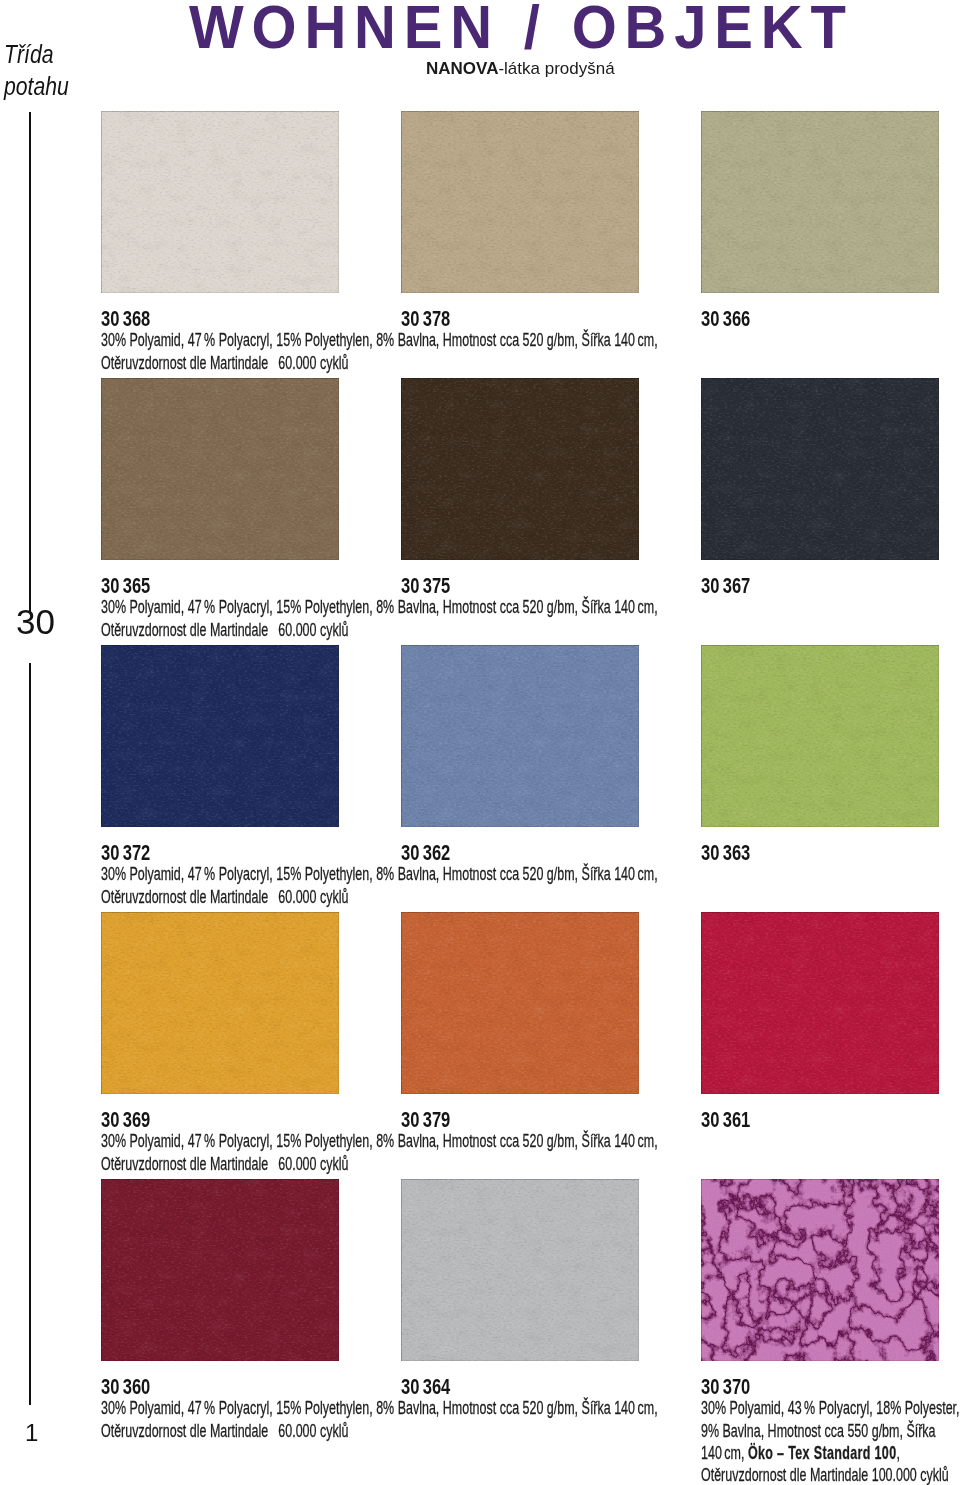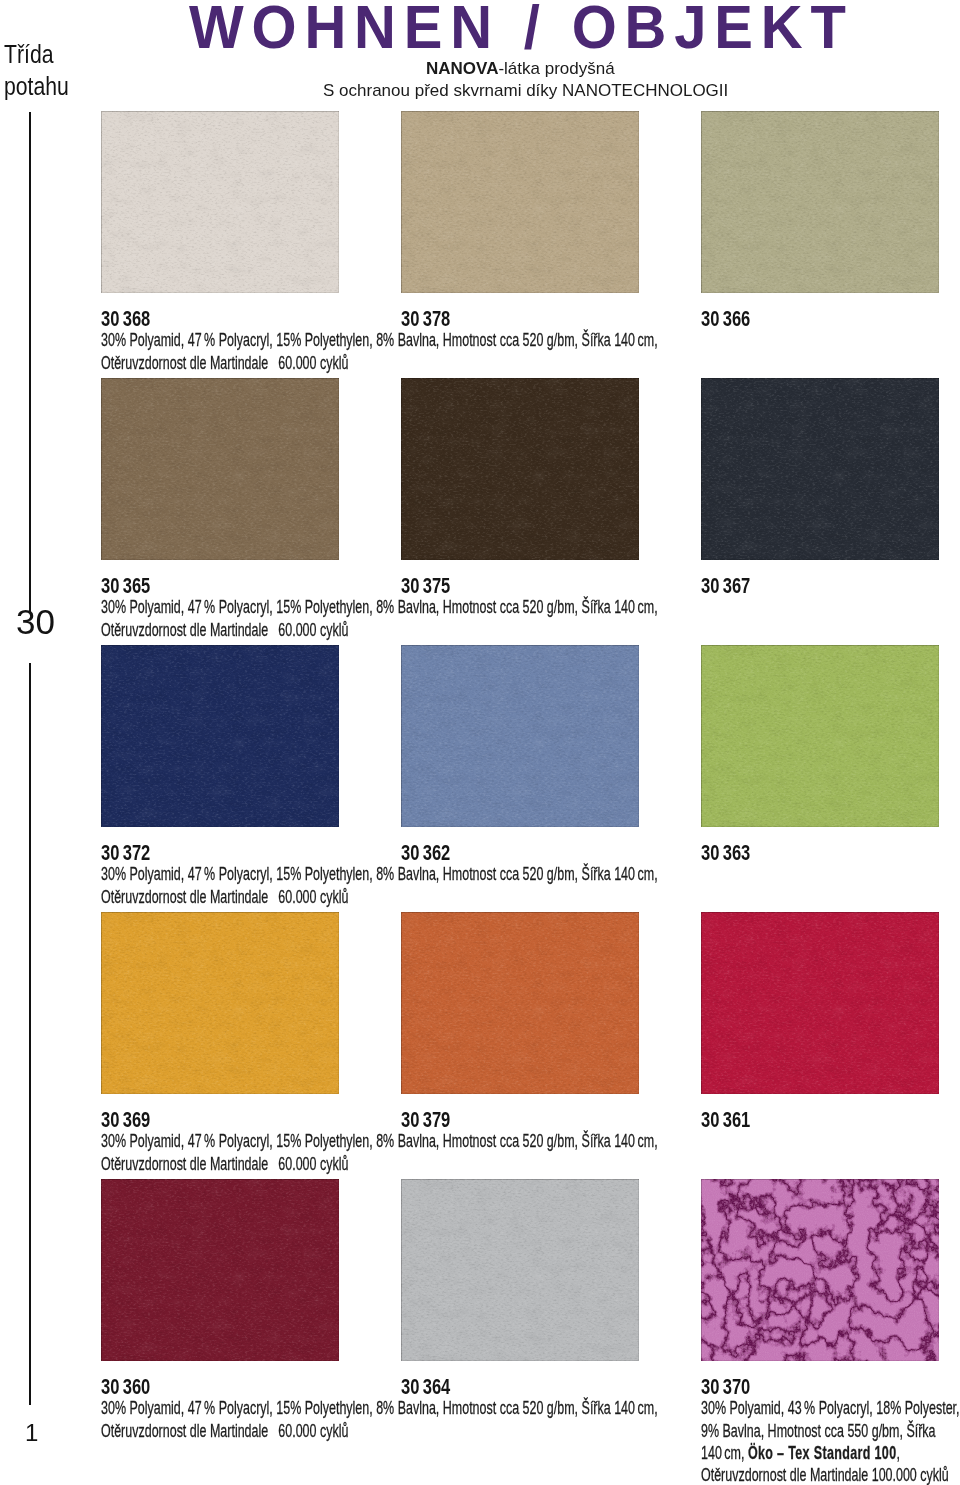--- a/index.html
+++ b/index.html
@@ -13,21 +13,21 @@
              color:#4b2873;font-weight:bold;font-size:62px;letter-spacing:8.35px;
              line-height:60px;white-space:nowrap;
              transform:scaleX(0.935);transform-origin:left top;}
   .hdr-sub{position:absolute;color:#1b1b1b;white-space:nowrap;font-size:17px;line-height:17px;}
   .hdr-sub i{font-style:normal;margin-top:43px;}
   .hdr-sub1{top:60px;left:426px;}
   .hdr-sub2{top:82px;left:323px;}
   .brand{font-weight:bold;}
 
   
-  .rail-lbl{position:absolute;left:4px;top:39px;font-size:26.5px;line-height:31.5px;color:#131313;}
+  .rail-lbl{position:absolute;left:4px;top:39px;font-size:26.5px;line-height:31.5px;color:#131313;font-style:italic;}
   .rail-lbl span{display:block;transform:scaleX(0.80);transform-origin:left;}
   .rail-line{position:absolute;left:29px;width:2.2px;background:#121212;}
   .rail-num{position:absolute;color:#131313;line-height:1;font-size:35px;}
   .rail-30{left:16px;top:604px;}
   .rail-1 {left:25px;top:1421px;font-size:24px;}
 
   
   .sw{position:absolute;width:238px;height:182px;overflow:hidden;
       box-shadow:inset 1px 1px 0 rgba(0,0,0,.20), inset -1px -1px 0 rgba(0,0,0,.08);}
   .sw .tex{position:absolute;inset:0;pointer-events:none;}
@@ -39,21 +39,20 @@
         transform:scaleX(0.657);transform-origin:left top;-webkit-text-stroke:0.30px #1c1c1c;}
   .b{font-weight:bold;letter-spacing:0.55px;}
 </style>
 </head>
 <body>
 
 <div class="page">
 
   <div class="hdr-title">WOHNEN / OBJEKT</div>
   <div class="hdr-sub hdr-sub1"><i><b class="brand">NANOVA</b><span>-látka prodyšná</span></i></div>
-  <div class="hdr-sub hdr-sub2"><i>S ochranou před skvrnami díky NANOTECHNOLOGII</i></div>
 
   <div class="rail-lbl">
     <span>Třída</span>
     <span>potahu</span>
   </div>
   <div class="rail-line" style="top:112px;height:501px"></div>
   <div class="rail-line" style="top:663px;height:742px"></div>
   <div class="rail-num rail-30">30</div>
   <div class="rail-num rail-1">1</div>
 

